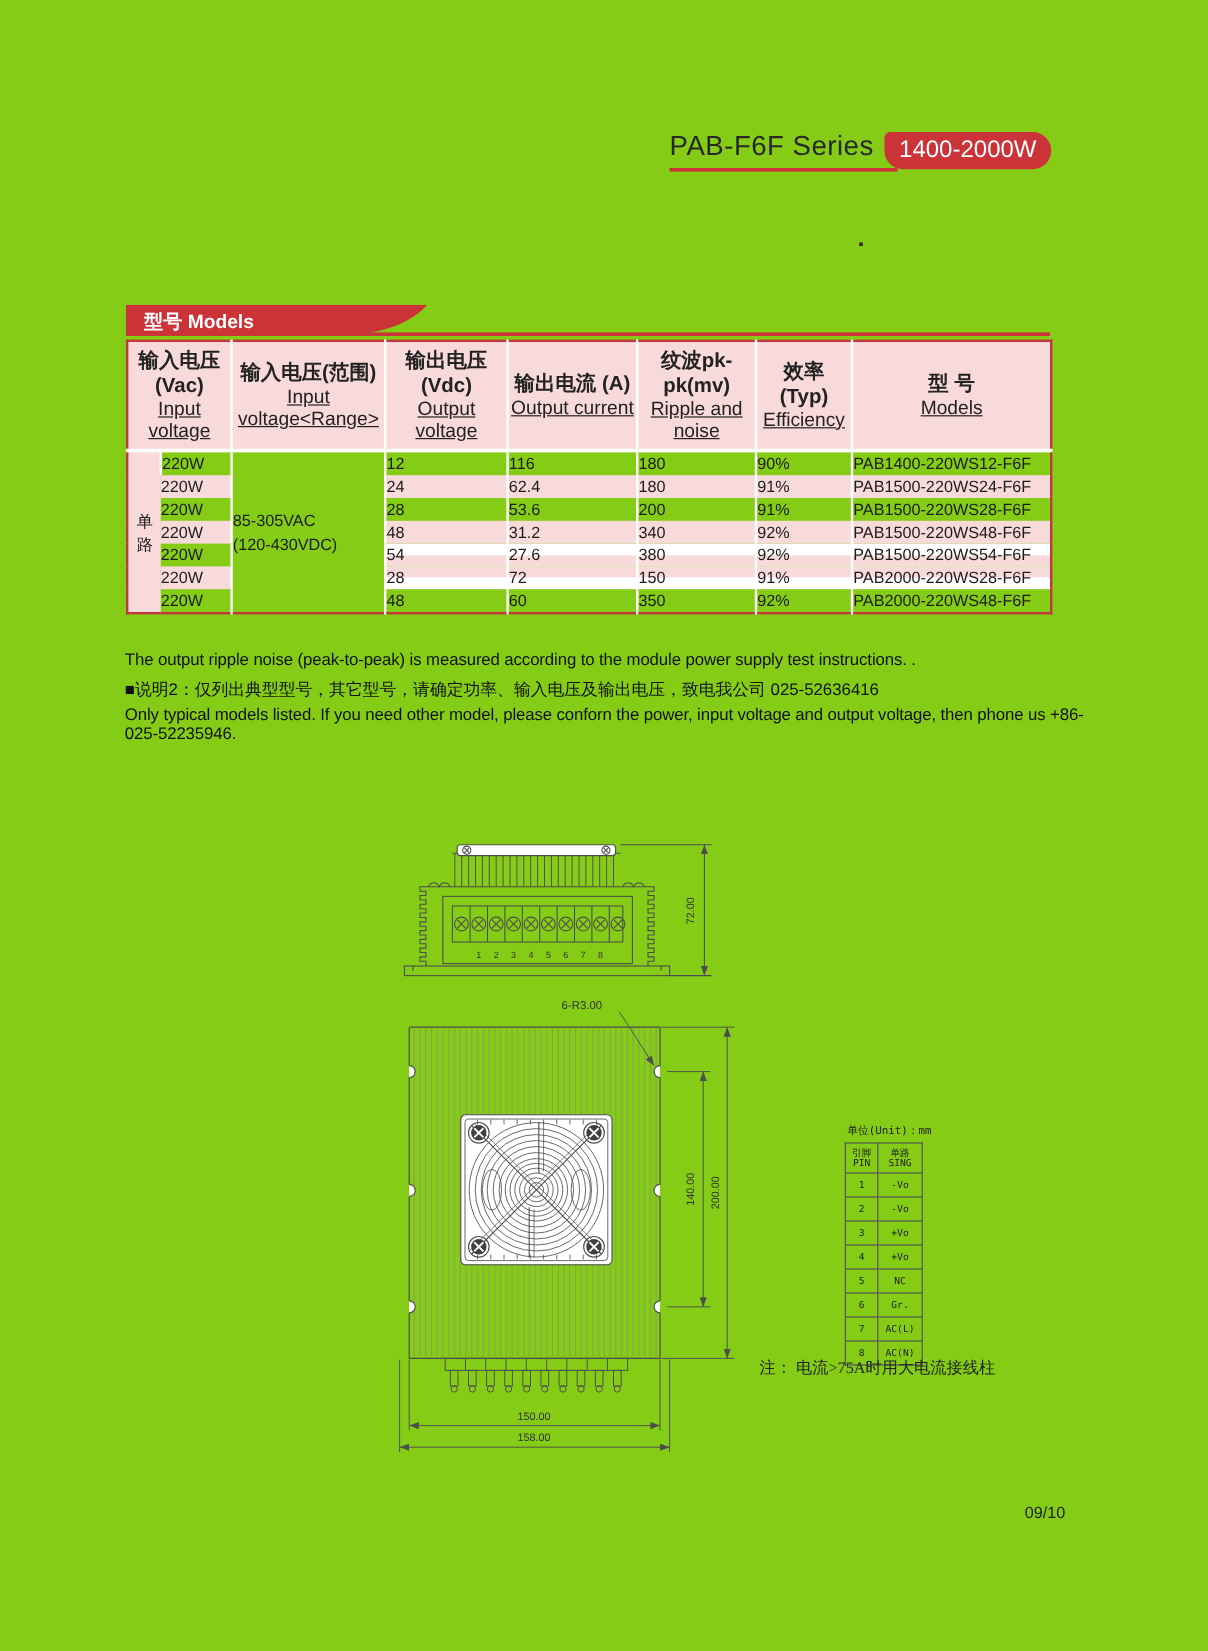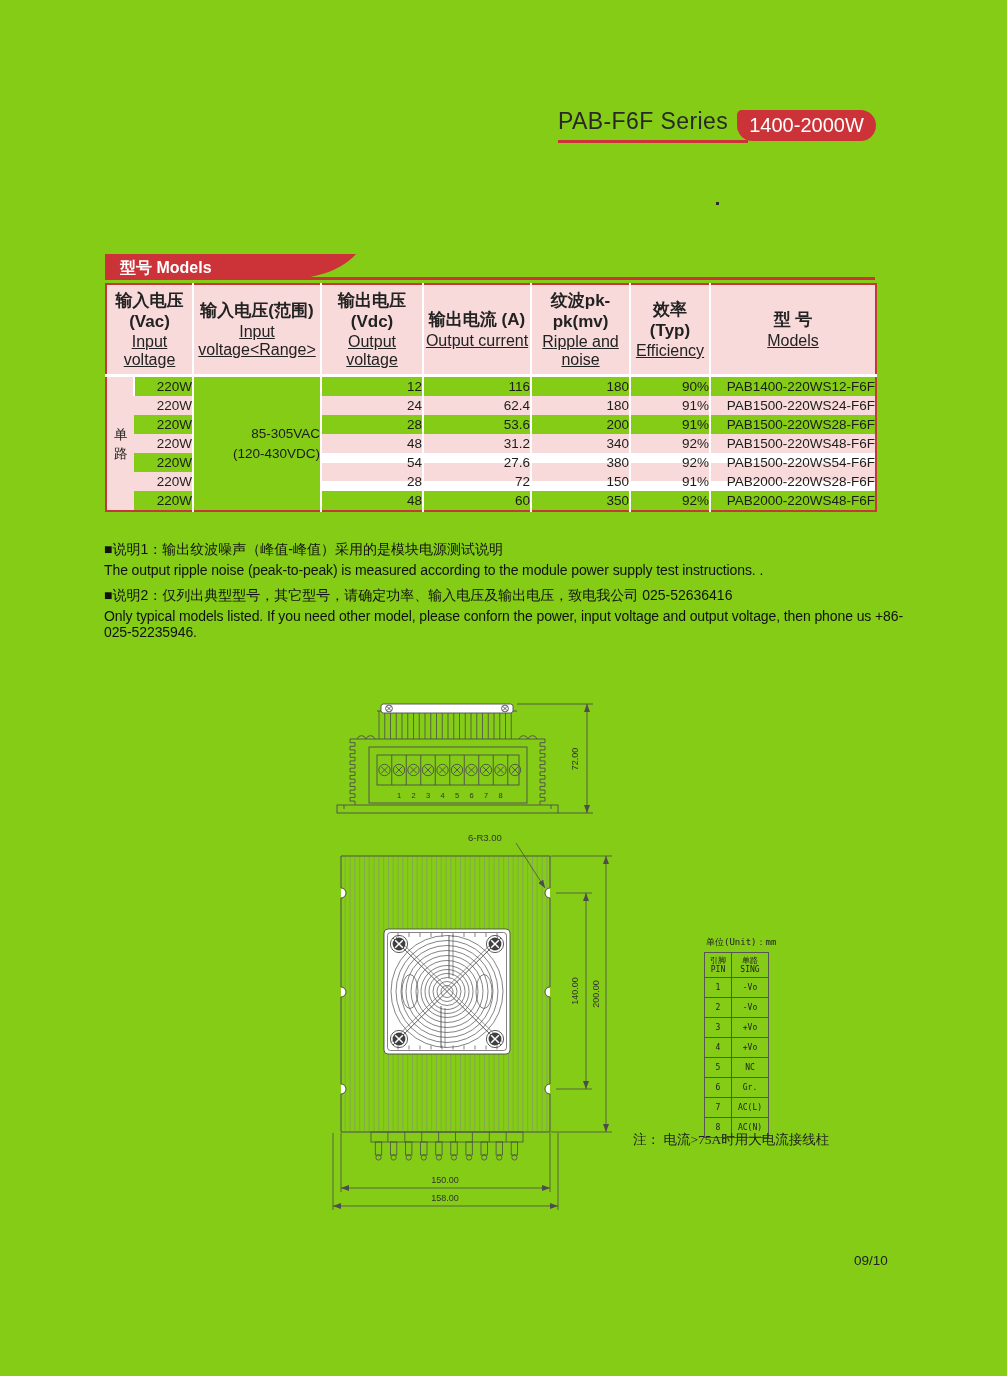--- a/index.html
+++ b/index.html
@@ -20,21 +20,21 @@
   #banner-dims{top:629px;}
 
   
   .models-table{position:absolute;left:105px;top:283px;width:770px;border-collapse:collapse;
                 table-layout:fixed;border:2px solid #c4373b;}
   .models-table th{background:#f8dada;border-left:2px solid #fff;border-bottom:3px solid #fff;
                    padding:4px 0 5px;vertical-align:middle;}
   .models-table th:first-child{border-left:none;}
   .th-zh{font-weight:bold;font-size:17px;color:#222;}
   .th-en{font-weight:normal;font-size:16px;color:#222;margin-top:1px;text-decoration:underline;}
-  .models-table td{text-align:right;font-size:13.5px;height:19px;line-height:19px;padding:0;
+  .models-table td{text-align:left;font-size:13.5px;height:19px;line-height:19px;padding:0;
                    border-left:2px solid #fff;}
   .models-table td:first-child{border-left:none;}
   .group-cell{background:#f8dada;font-size:13.5px;line-height:18px;word-break:break-all;
               padding:0 7px !important;}
   .range-cell{font-size:13.5px;line-height:18px;}
   .range-cell div{line-height:20px;}
   .pink{background:#f8dada;}
   .half-b{background:linear-gradient(to bottom,#fff 52%,#f8dada 52%);}
   .half-t{background:linear-gradient(to bottom,#f8dada 48%,#fff 48%);}
 
@@ -181,21 +181,20 @@
           <td class="c-val">48</td>
           <td class="c-val">60</td>
           <td class="c-val">350</td>
           <td class="c-val">92%</td>
           <td class="c-val">PAB2000-220WS48-F6F</td>
         </tr>
       </tbody>
   </table>
 
   <div class="notes">
-    <p class="note-zh">■说明1：输出纹波噪声（峰值-峰值）采用的是模块电源测试说明</p>
     <p class="note-en">The output ripple noise (peak-to-peak) is measured according to the module power supply test instructions. .</p>
     <p class="note-zh">■说明2：仅列出典型型号，其它型号，请确定功率、输入电压及输出电压，致电我公司 025-52636416</p>
     <p class="note-en">Only typical models listed. If you need other model, please conforn the power, input voltage and output voltage, then phone us +86-025-52235946.</p>
   </div>
 
 
   <svg class="sv1" width="295" height="125" viewBox="0 0 295 125">
     <defs>
       <marker id="a1" markerWidth="8" markerHeight="6" refX="8" refY="3" orient="auto-start-reverse" markerUnits="userSpaceOnUse">
         <path d="M0,0 L8,3 L0,6 Z" fill="#4d4d4d"></path>

